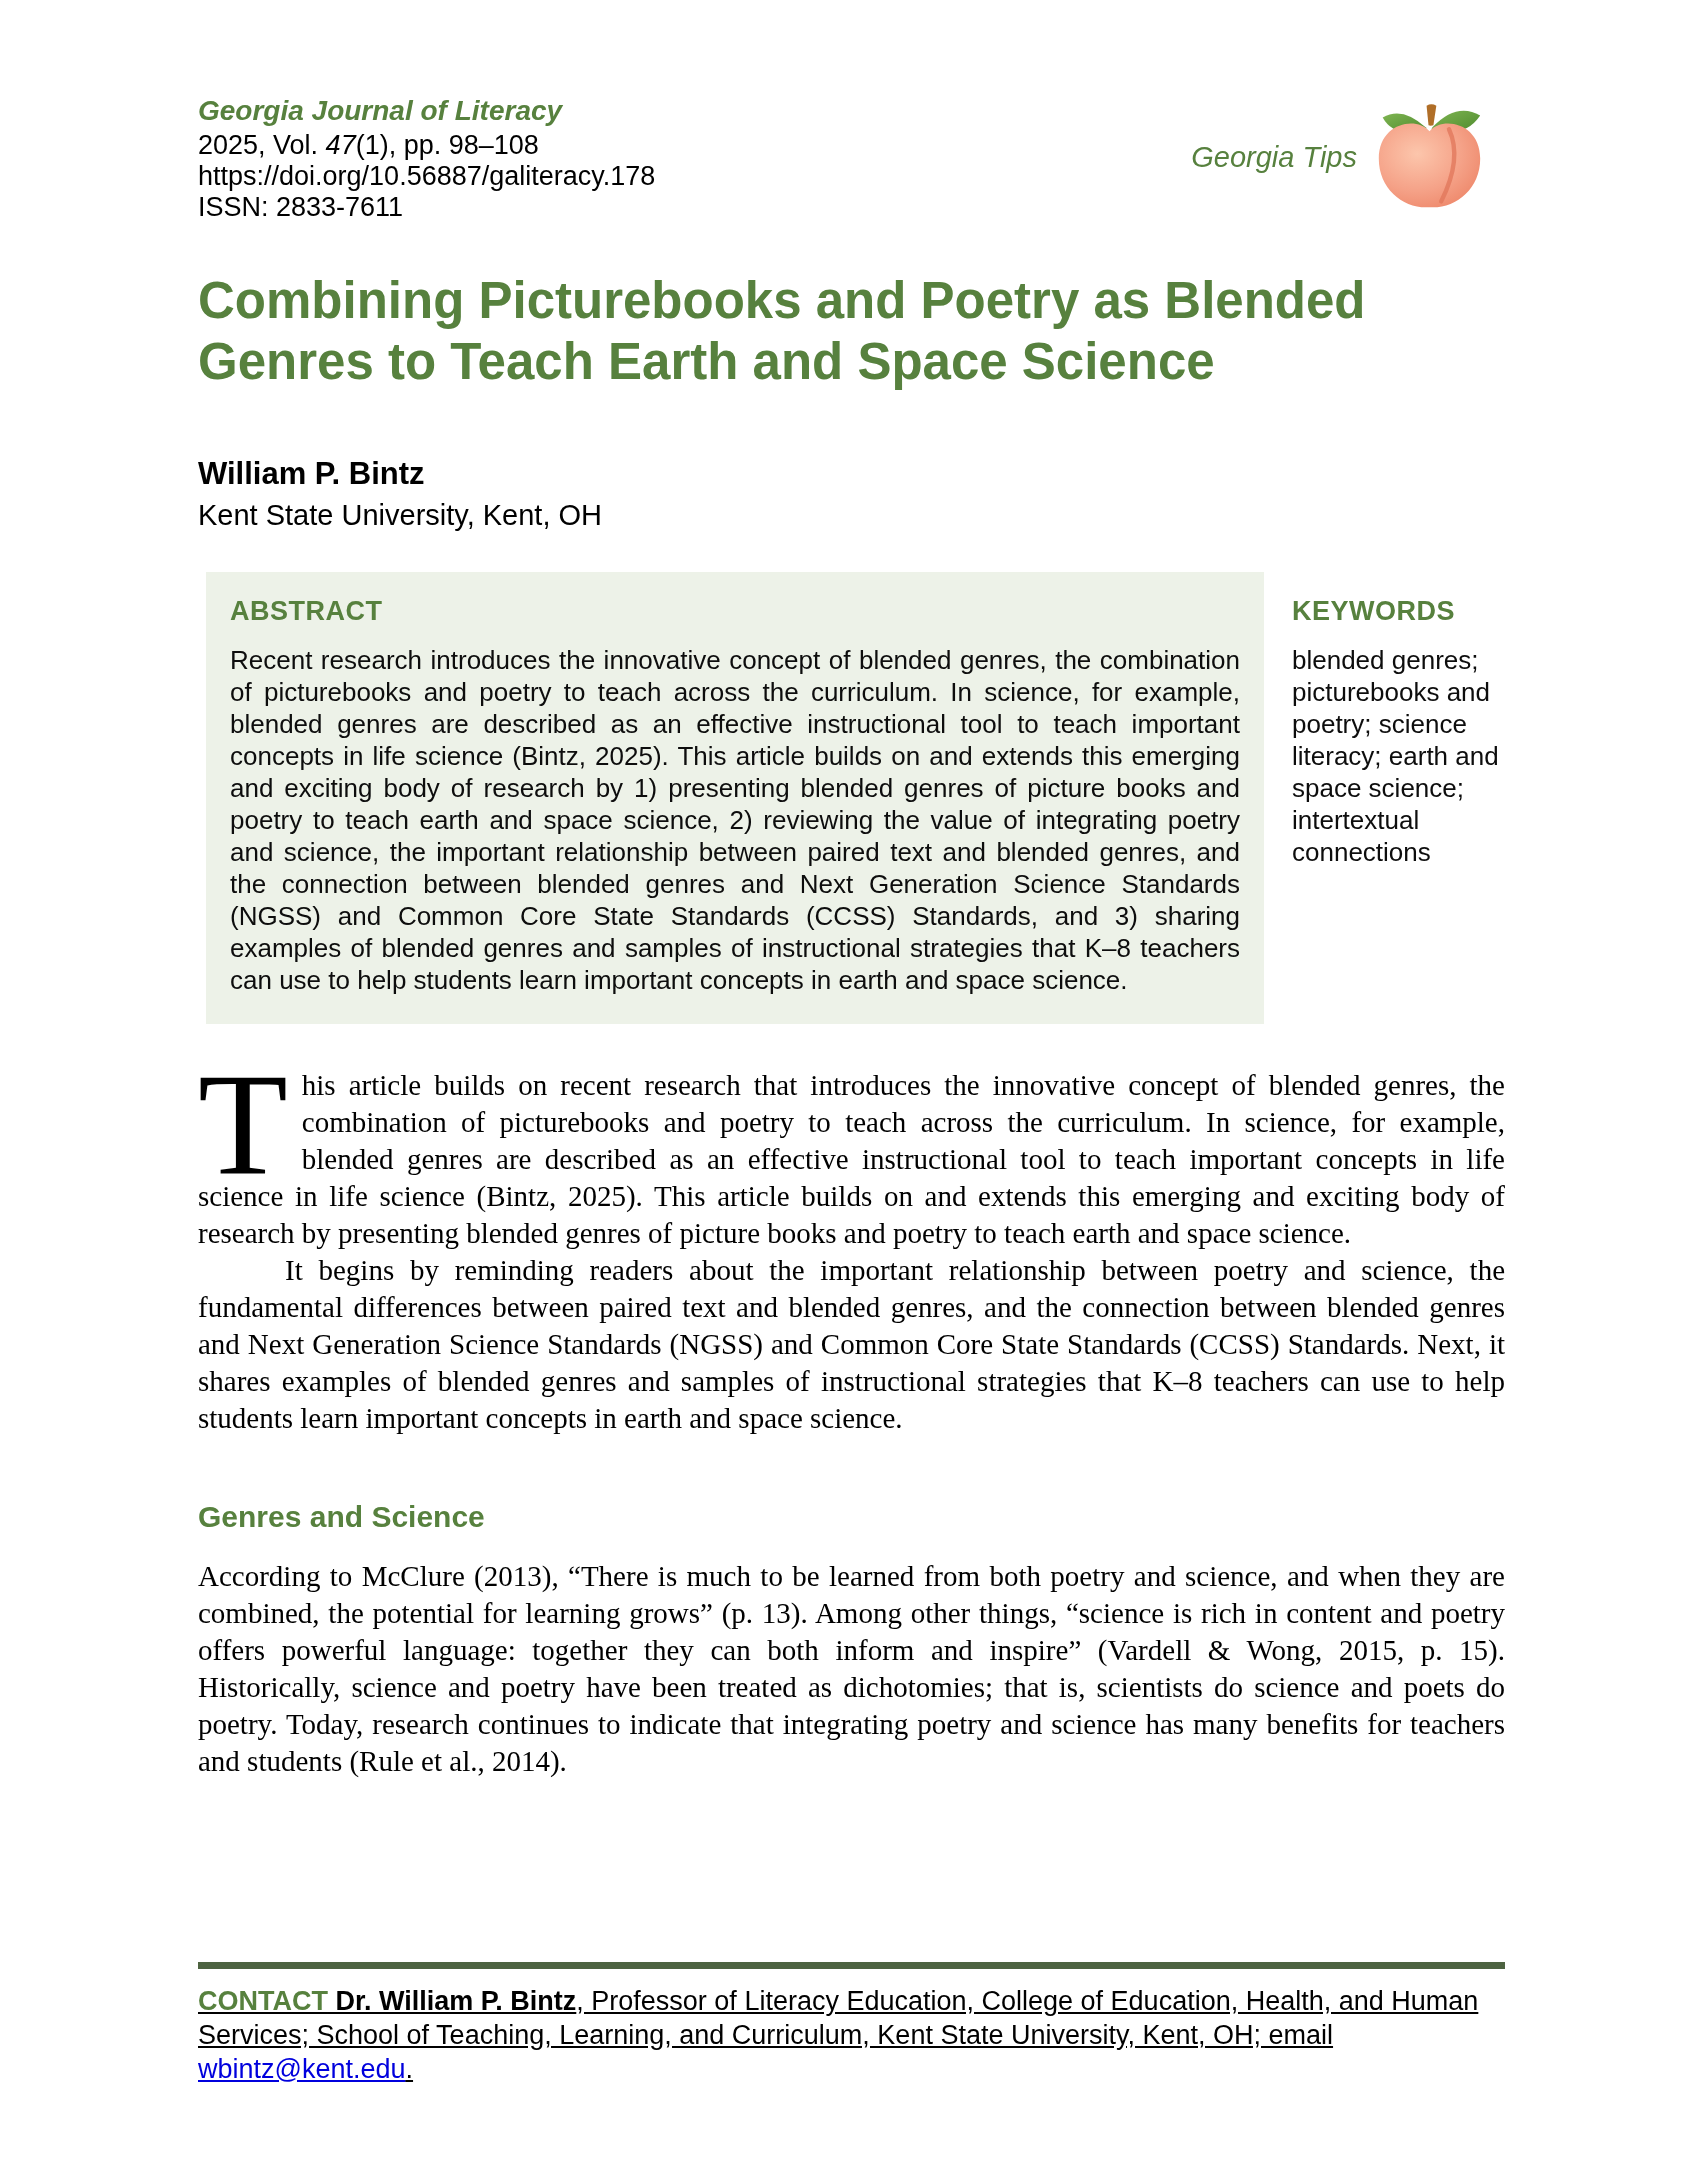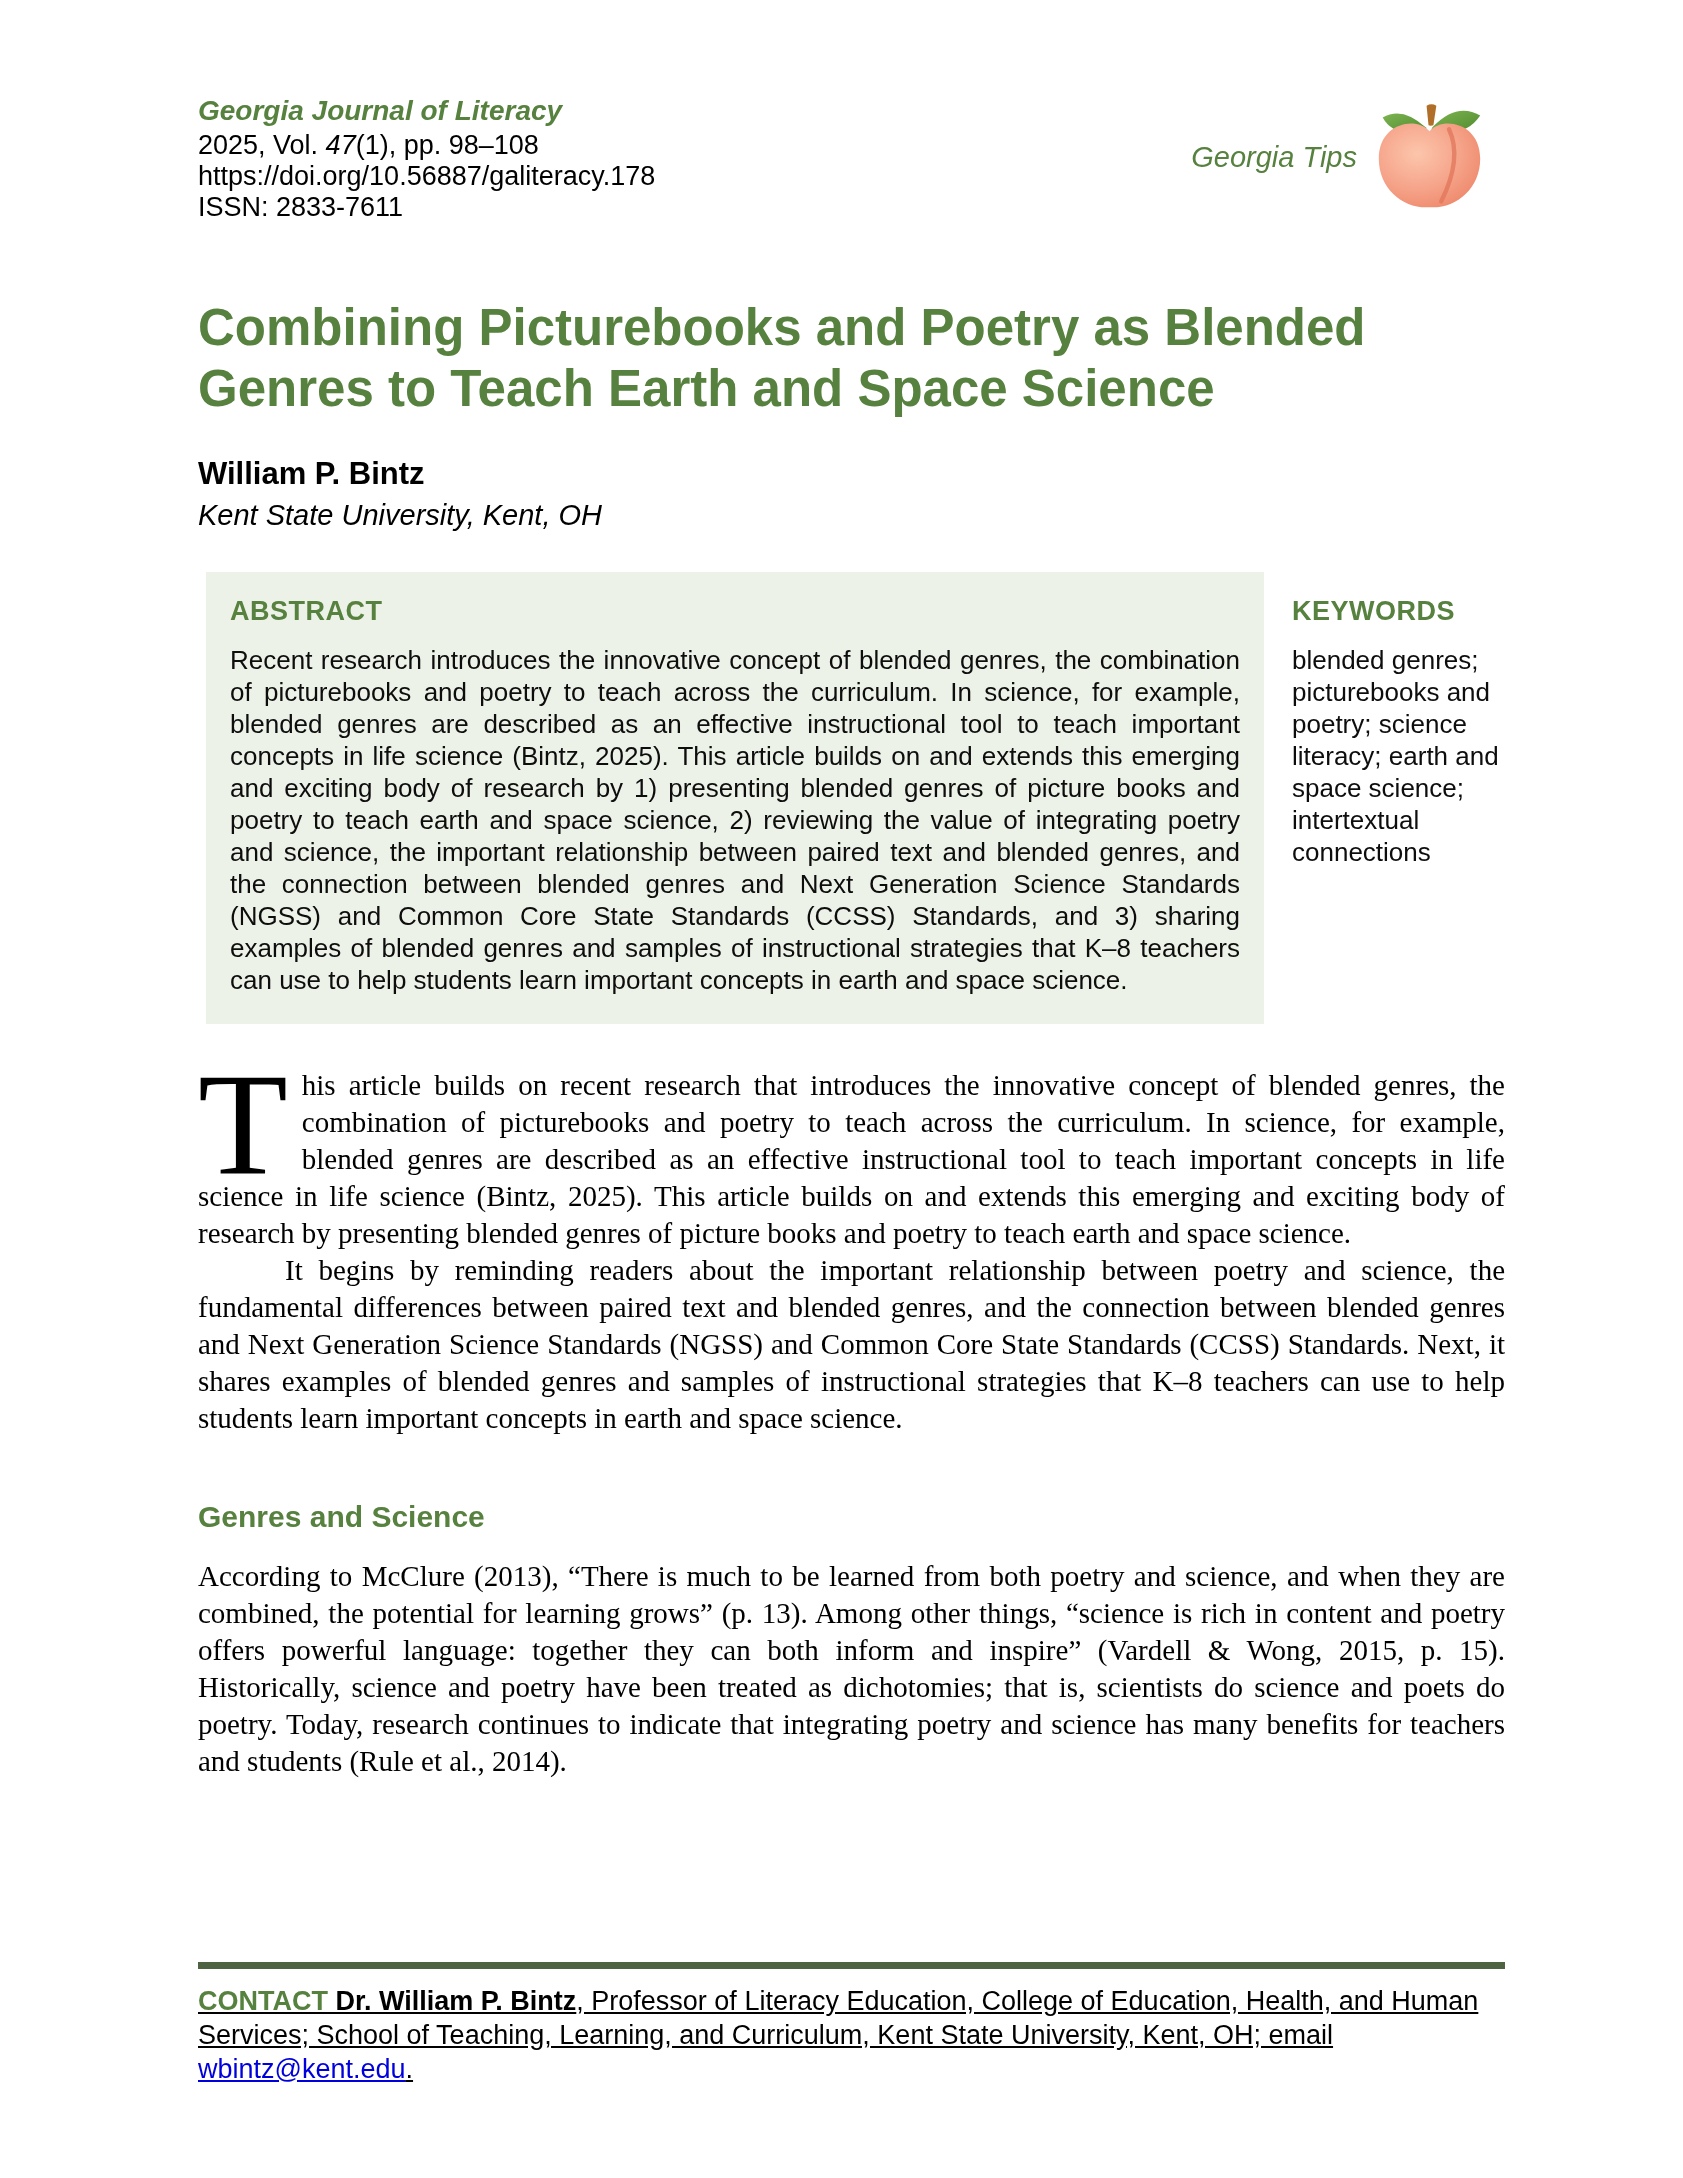--- a/index.html
+++ b/index.html
@@ -45,33 +45,33 @@
     color: #57813e;
     font-style: italic;
     font-size: 29px;
   }
   .peach-svg { width: 117px; height: 121px; display: block; }
 
   
   .article-title {
     position: absolute;
     left: 198px;
-    top: 297px;
+    top: 270px;
     width: 1287px;
     font-size: 51px;
     line-height: 61px;
     font-weight: bold;
     color: #57813e;
     letter-spacing: 0px;
   }
 
   
   .author-block { position: absolute; left: 198px; top: 456px; }
   .author-name { font-size: 31px; font-weight: bold; }
-  .author-affil { font-size: 29px; font-style: italic; margin-top: 7px; }
+  .author-affil { font-size: 29px; margin-top: 7px; }
 
   
   .abstract-row {
     position: absolute;
     left: 198px;
     top: 572px;
     width: 1307px;
     display: flex;
     align-items: flex-start;
     padding-left: 8px;

